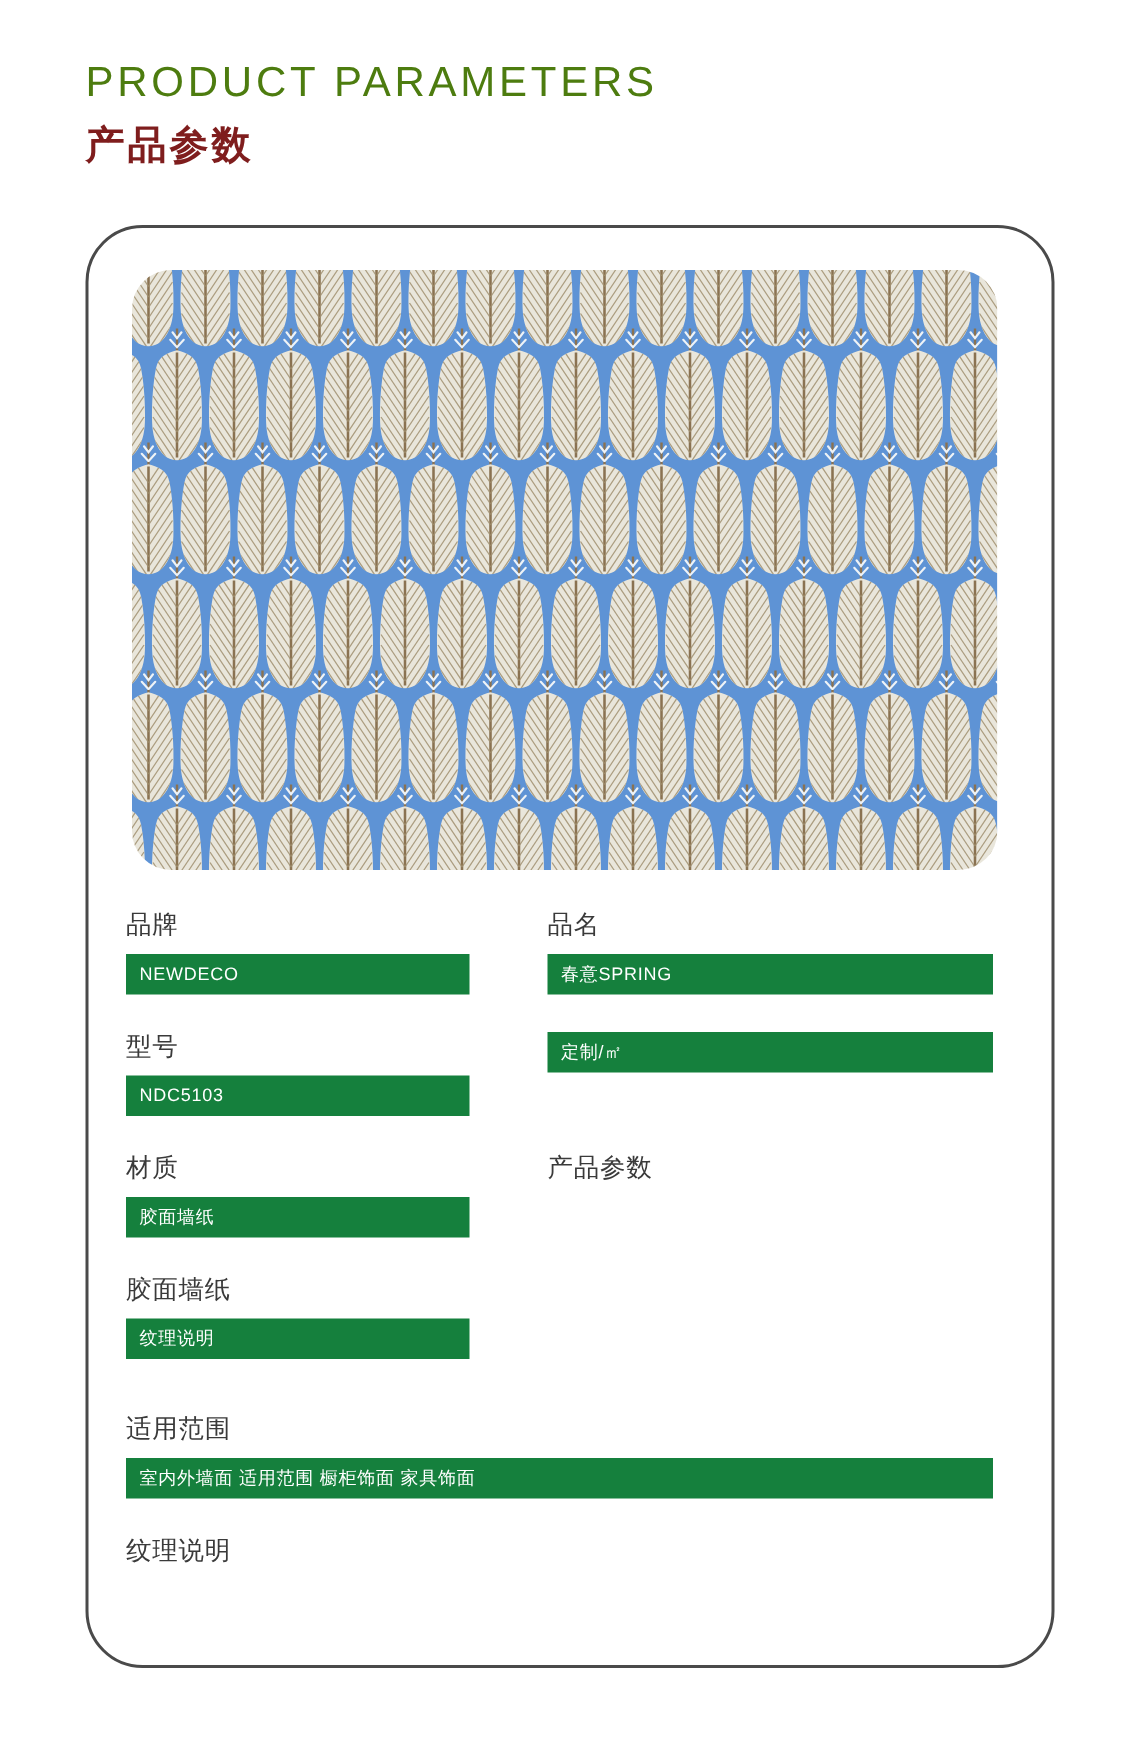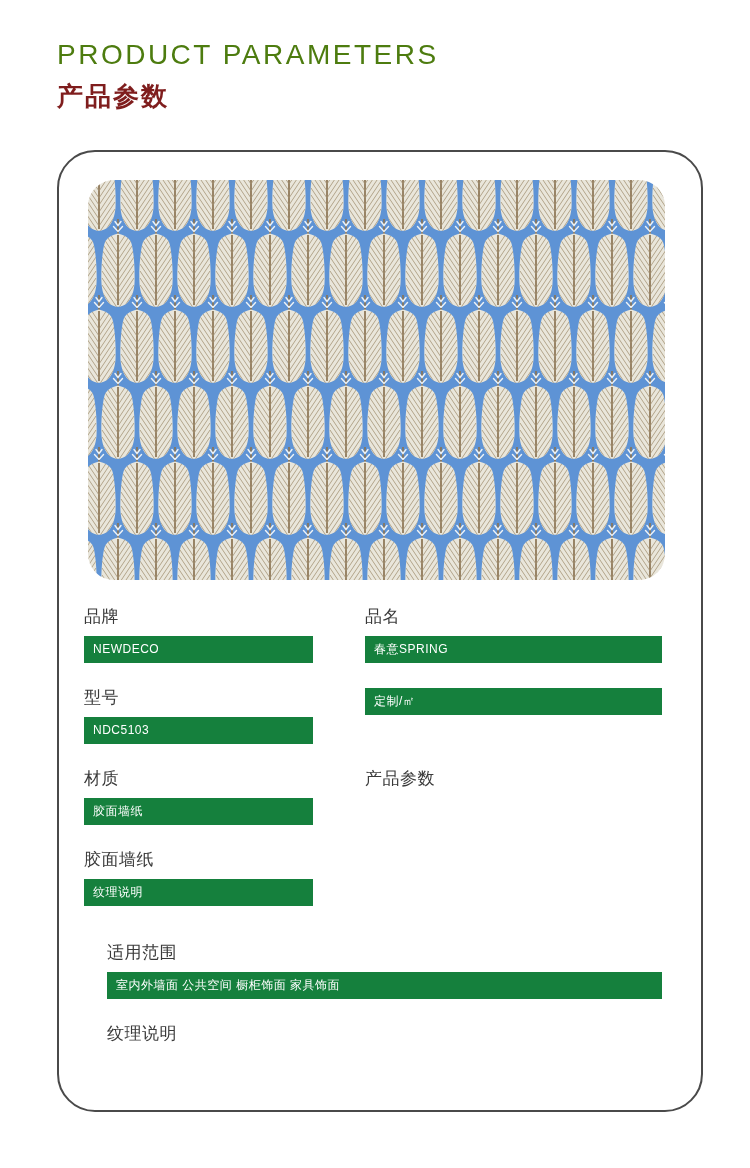--- a/index.html
+++ b/index.html
@@ -35,21 +35,21 @@
     border-radius:26px; overflow:hidden;
   }
   .swatch svg { display:block; }
 
   
   .params {
     position:absolute; left:25px; top:455px; width:580px;
     display:grid; grid-template-columns:229px 297px; column-gap:52px;
   }
   .field { margin-bottom:25px; }
-  .field.full { grid-column:1 / -1;margin-left:23px; }
+  .field.full { grid-column:1 / -1; }
   .field.gap-top { margin-top:12px; }
   .plabel {
     font-size:17px; color:#3a3a3a; height:20px; line-height:20px;
     margin-bottom:9px; letter-spacing:0.5px; white-space:nowrap;
   }
   .pbar {
     height:27px; line-height:27px; background:#15803d;
     color:#ffffff; font-size:12px; padding-left:9px;
     letter-spacing:0.5px; white-space:nowrap; overflow:hidden;
   }
@@ -154,21 +154,21 @@
       <div class="field">
         <div class="plabel">产品参数</div>
       </div>
       <div class="field">
         <div class="plabel">胶面墙纸</div>
         <div class="pbar">纹理说明</div>
       </div>
 
       <div class="field full gap-top">
         <div class="plabel">适用范围</div>
-        <div class="pbar">室内外墙面 公共空间 橱柜饰面 家具饰面</div>
+        <div class="pbar">室内外墙面 适用范围 橱柜饰面 家具饰面</div>
       </div>
 
       <div class="field full">
         <div class="plabel">纹理说明</div>
       </div>
 
     </div>
   </div>
 </div>
 

